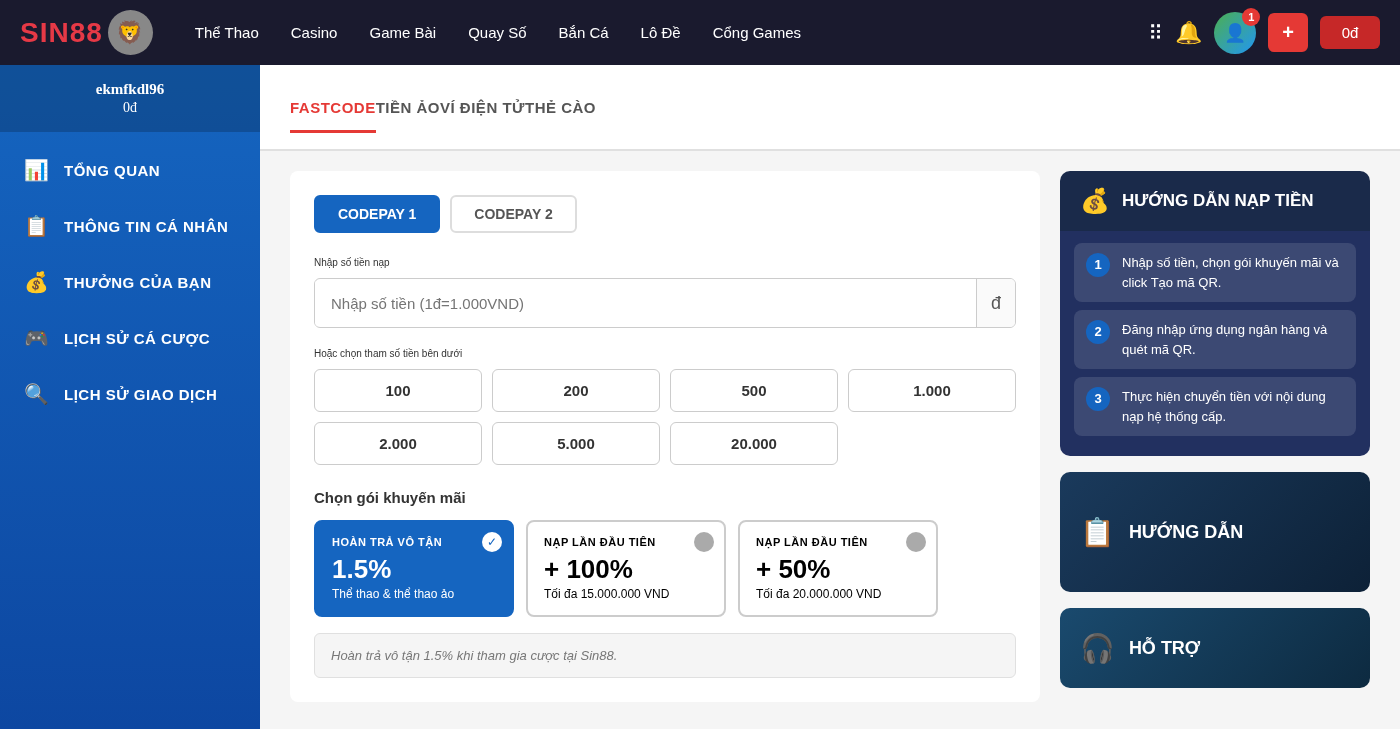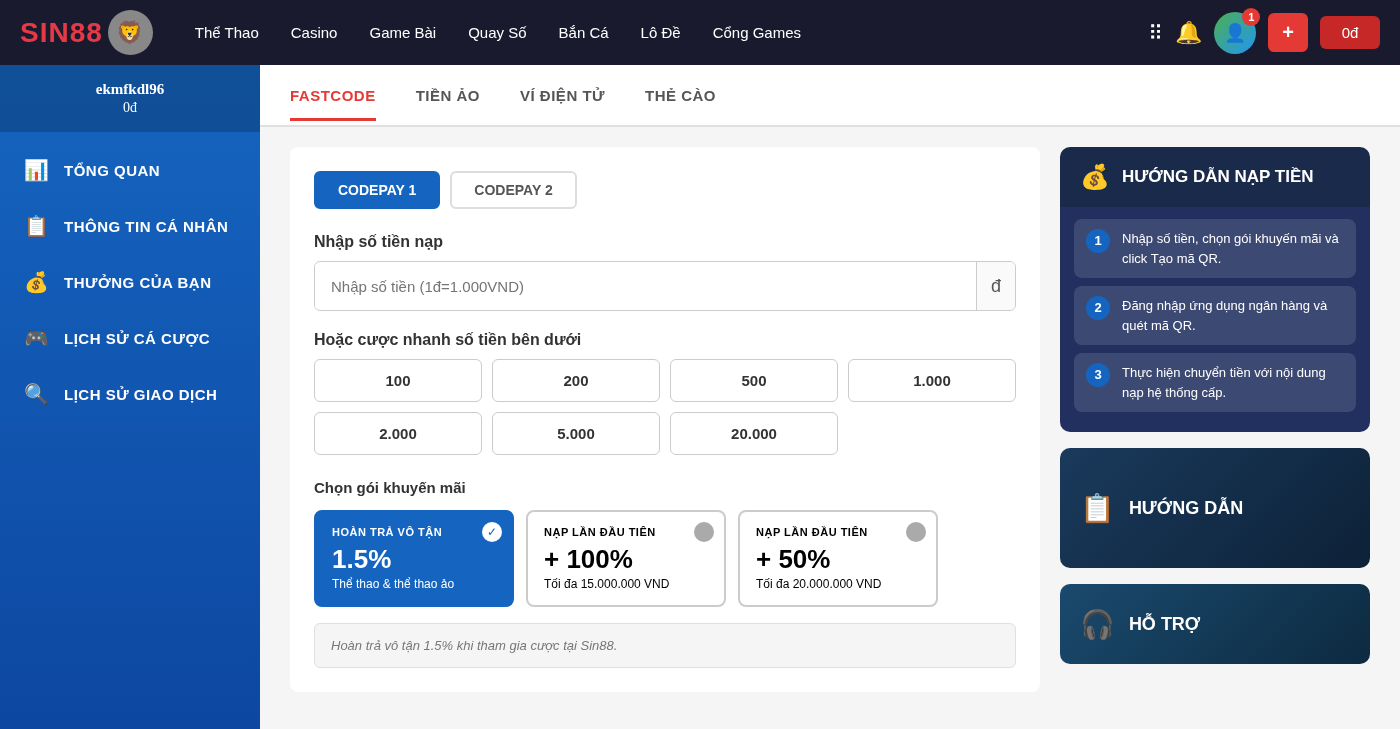--- a/index.html
+++ b/index.html
@@ -165,24 +165,23 @@
     .content {
       flex: 1;
       background: #f5f5f5;
       overflow-y: auto;
       padding: 0;
     }
 
     
     .payment-tabs {
       background: #fff;
-      padding: 4px 30px;
+      padding: 16px 30px;
       border-bottom: 2px solid #e0e0e0;
       display: flex;
-      gap: 40px;
     }
     .payment-tab {
       padding: 18px 0 14px;
       font-size: 15px;
       font-weight: 700;
       color: #555;
       cursor: pointer;
       border-bottom: 3px solid transparent;
       letter-spacing: 0.5px;
     }
@@ -222,22 +221,22 @@
       color: #555;
     }
     .codepay-tab.active {
       background: #1565c0;
       color: #fff;
       border-color: #1565c0;
     }
 
     
     .form-label {
-      font-size: 16px;
-      font-weight: 700;
+      font-size: 10px;
+      font-weight: 400;
       color: #333;
       margin-bottom: 10px;
     }
     .input-wrap {
       display: flex;
       align-items: center;
       border: 1px solid #ccc;
       border-radius: 6px;
       overflow: hidden;
       margin-bottom: 20px;
@@ -514,21 +513,21 @@
         <div class="codepay-tab active">CODEPAY 1</div>
             <div class="codepay-tab">CODEPAY 2</div>
           </div>
 
         <div class="form-label">Nhập số tiền nạp</div>
         <div class="input-wrap">
           <input class="money-input" type="text" placeholder="Nhập số tiền (1đ=1.000VND)" style="">
           <div class="currency-symbol">đ</div>
         </div>
 
-        <div class="form-label">Hoặc cược nhanh số tiền bên dưới</div>
+        <div class="form-label">Hoặc chọn tham số tiền bên dưới</div>
         <div class="quick-amounts">
         <button class="amount-btn">100</button>
             <button class="amount-btn">200</button>
             <button class="amount-btn">500</button>
             <button class="amount-btn">1.000</button>
             <button class="amount-btn">2.000</button>
             <button class="amount-btn">5.000</button>
             <button class="amount-btn">20.000</button>
           </div>
 

